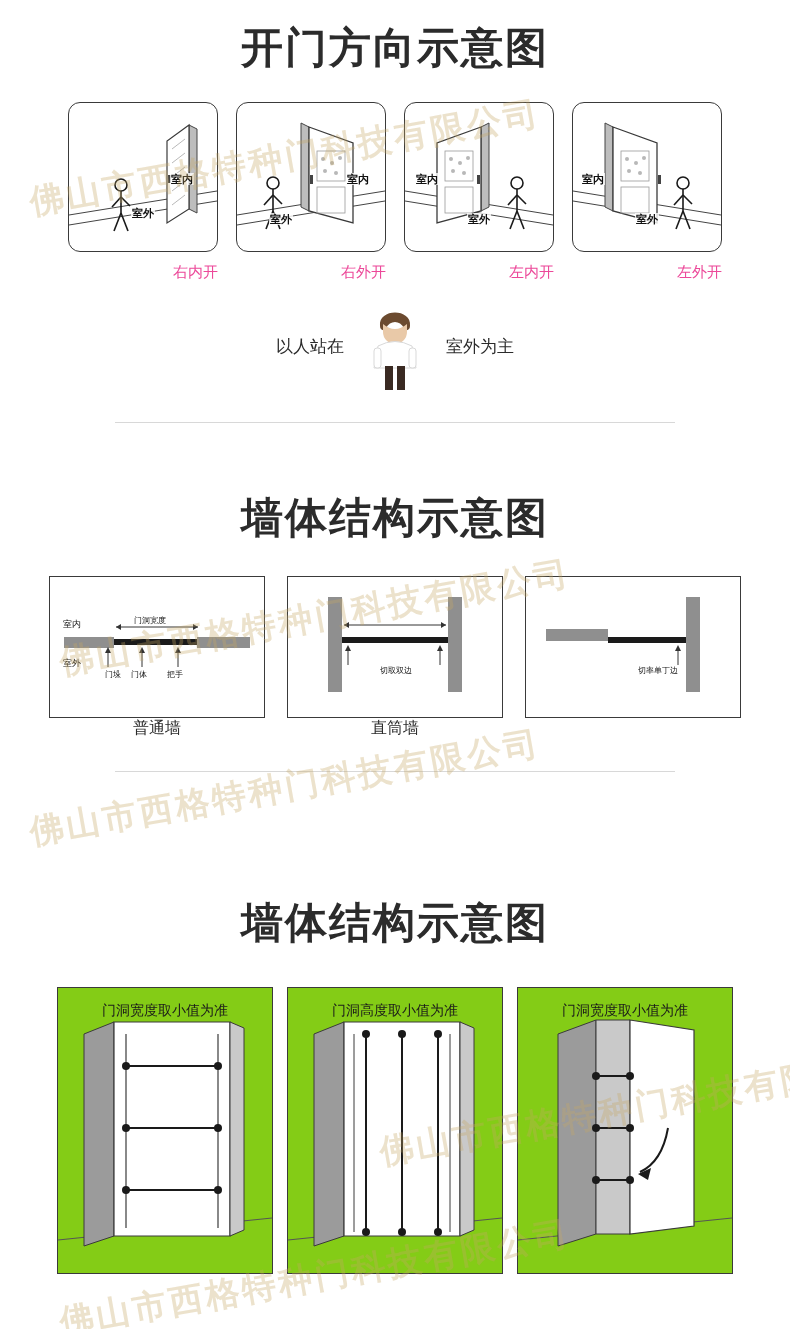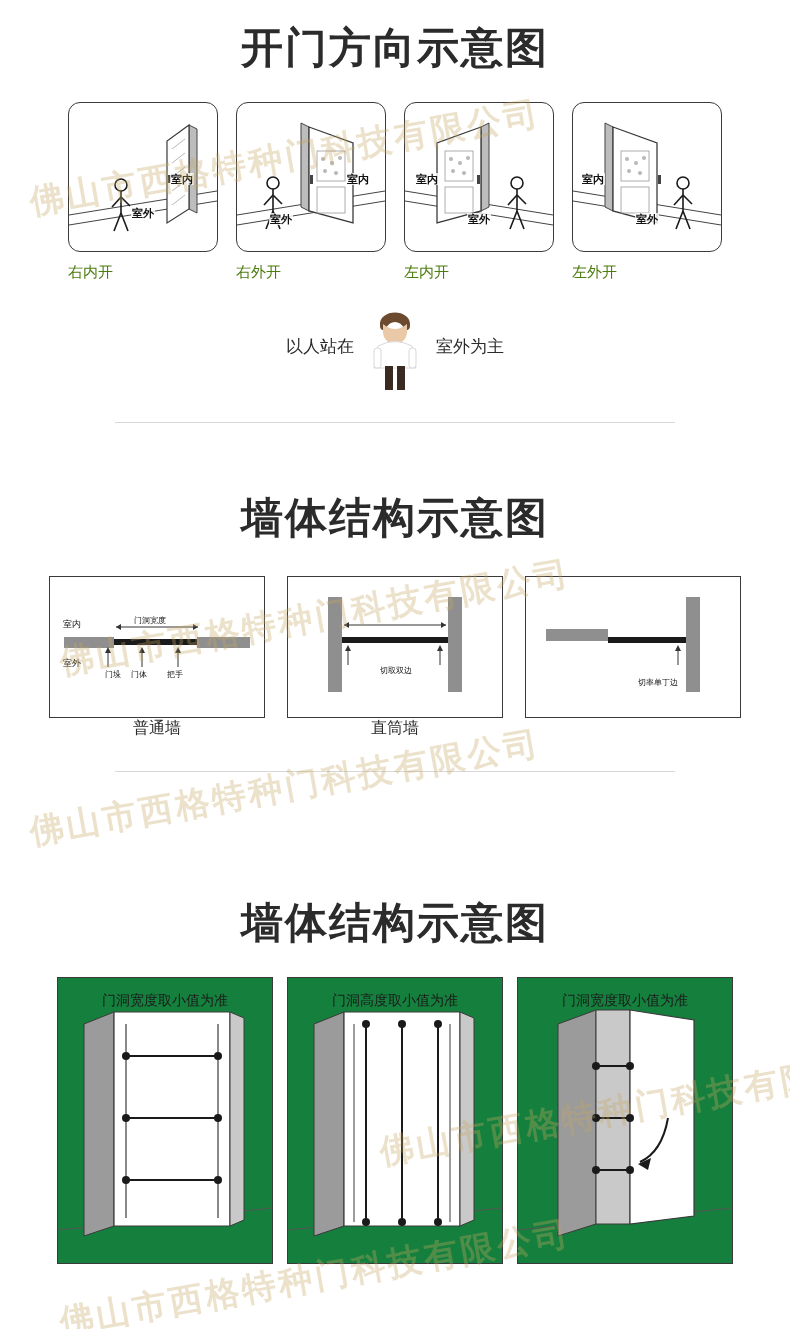--- a/index.html
+++ b/index.html
@@ -38,50 +38,50 @@
   
   .dd-row{
     display:flex;justify-content:center;gap:18px;margin-top:26px;
   }
   .dd-cell{width:150px;}
   .dd-box{
     width:148px;height:148px;border:1px solid #3a3a3a;border-radius:12px;
     position:relative;overflow:hidden;background:#fff;
   }
   .dd-cap{
-    text-align:left;font-size:15px;margin-top:11px;color:#4d7c0f;font-weight:500;
+    text-align:right;font-size:15px;margin-top:11px;color:#ec4899;font-weight:500;
   }
   .lbl{
     position:absolute;font-size:11px;font-weight:bold;color:#111;
     background:rgba(255,255,255,0.8);padding:0 1px;line-height:12px;
   }
 
   
   .stand-note{
     margin-top:18px;display:flex;align-items:center;justify-content:center;
-    gap:6px;font-size:17px;color:#2b2b2b;
+    gap:16px;font-size:17px;color:#2b2b2b;
   }
   .person-wrap{position:relative;width:70px;height:92px;}
 
   
   .wall-row{display:flex;justify-content:center;gap:22px;margin-top:30px;}
   .wall-cell{width:216px;}
   .wall-box{
     width:214px;height:140px;border:1px solid #3a3a3a;background:#fff;position:relative;
   }
   .wall-cap{text-align:center;font-size:16px;margin-top:0;color:#2b2b2b;}
   .tiny{
     position:absolute;font-size:8px;color:#111;white-space:nowrap;
   }
   .tiny2{position:absolute;font-size:9px;color:#111;white-space:nowrap;}
 
   
   .ms-row{display:flex;justify-content:center;gap:14px;margin-top:26px;}
   .ms-box{
-    width:214px;height:285px;border:1px solid #3a3a3a;background:#15803d;position:relative;overflow:hidden;
+    width:214px;height:285px;border:1px solid #3a3a3a;background:#84cc16;position:relative;overflow:hidden;margin-top:10px;
   }
   .ms-title{
     position:absolute;top:14px;left:0;right:0;text-align:center;
     font-size:14px;color:#1a1a1a;font-weight:500;
   }
   svg{display:block;}
 </style>
 </head>
 <body>
 
@@ -306,21 +306,21 @@
 
       <div class="wall-cell">
         <div class="wall-box">
           <svg width="214" height="140" viewBox="0 0 214 140">
             <rect x="20" y="52" width="62" height="12" fill="#8f8f8f"></rect>
             <rect x="160" y="20" width="14" height="95" fill="#8f8f8f"></rect>
             <rect x="82" y="60" width="78" height="6" fill="#1a1a1a"></rect>
             <line x1="152" y1="88" x2="152" y2="70" stroke="#333" stroke-width="1"></line>
             <polygon points="152,68 149,74 155,74" fill="#333"></polygon>
           </svg>
-          <span class="tiny" style="left:112px;top:100px;">切率单丁边</span>
+          <span class="tiny" style="left:112px;top:88px;">切率单丁边</span>
         </div>
       </div>
 
     </div>
 
     <div style="height:32px"></div>
     <div class="divider"></div>
   </div>
 
   <div style="position:absolute;left:0;top:895px;width:790px;">

